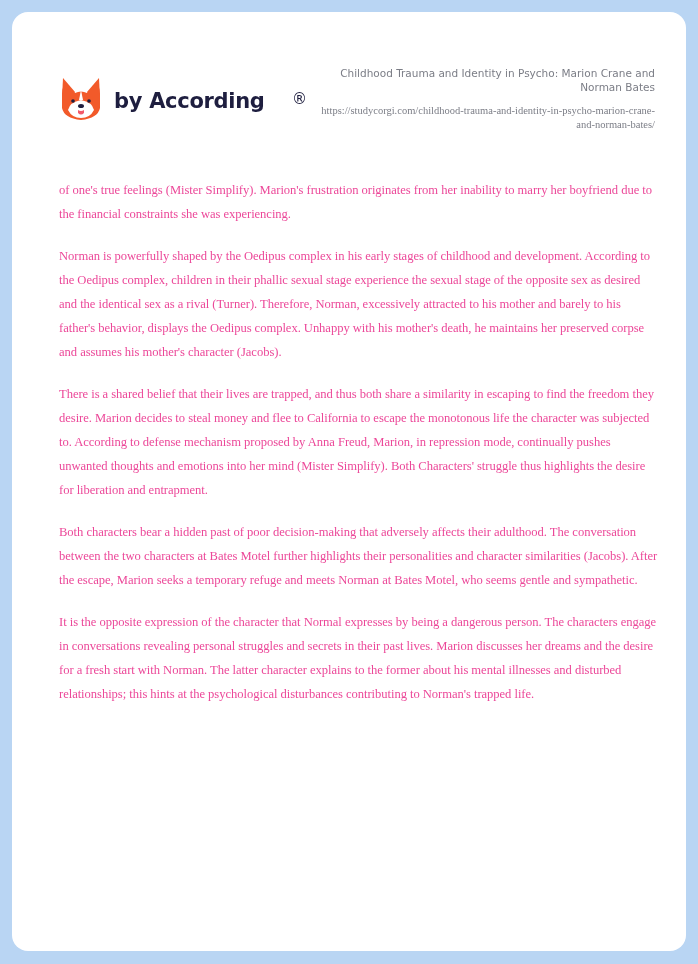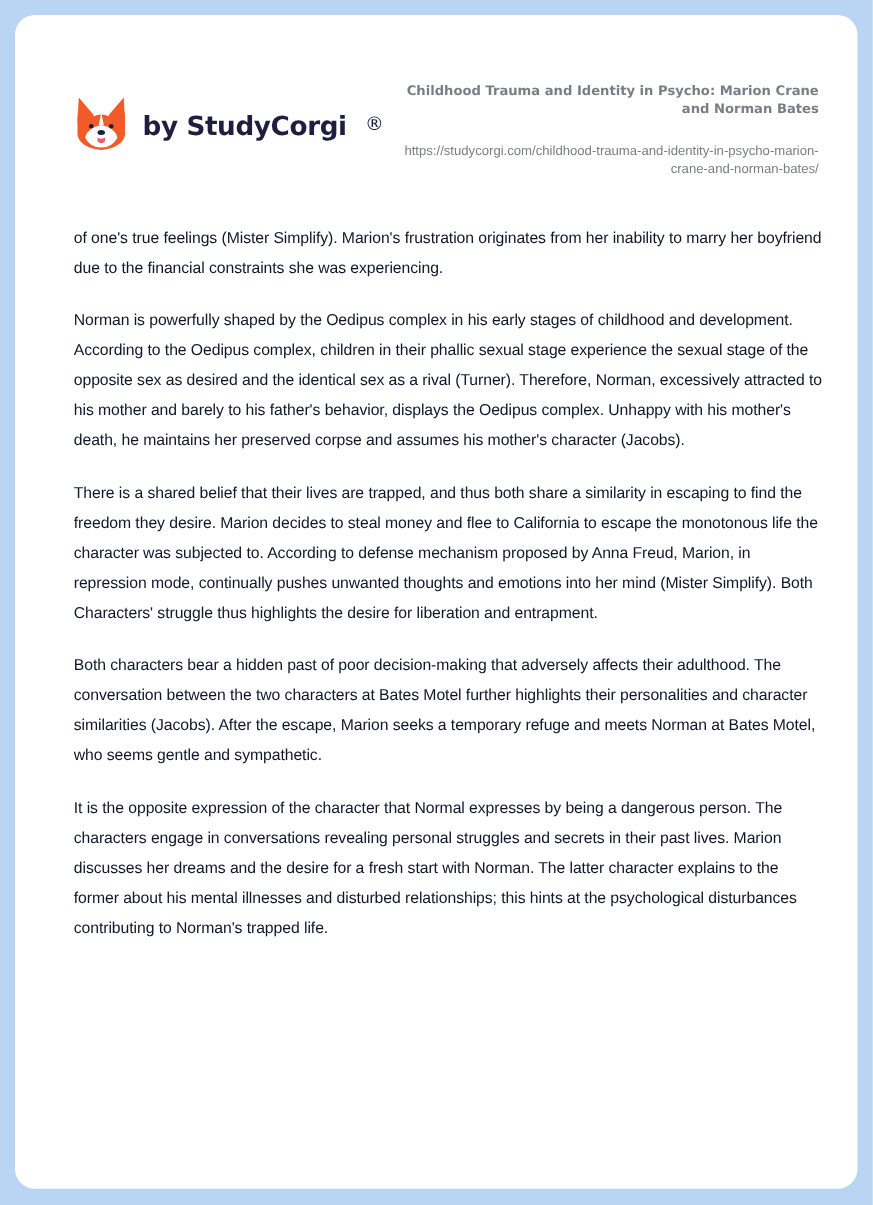--- a/index.html
+++ b/index.html
@@ -27,34 +27,34 @@
     .logo-reg {
       position: absolute; left: 232px; top: 14px;
       font-family: "DejaVu Sans", sans-serif;
       font-size: 15px; color: #1e1e3f;
     }
     .meta {
       position: absolute; right: 31px; top: 54px; width: 350px;
       text-align: right;
     }
     .meta-title {
-      font-family: "DejaVu Sans", sans-serif; font-weight: bold;
+      font-family: "DejaVu Sans", sans-serif; font-weight: normal;
       font-size: 10.5px; line-height: 14px; color: #7b7d86;
     }
     .meta-url {
-      margin-top: 20px;
-      font-family: Liberation Sans, sans-serif;
+      margin-top: 10px;
+      font-family: Liberation Serif, serif;
       font-size: 10.5px; line-height: 14px; color: #7b7d86;
     }
     .content {
       position: absolute; left: 47px; top: 166px; width: 600px;
     }
     .content p {
-      font-family: Liberation Sans, sans-serif;
-      font-size: 12.6px; line-height: 24px; color: #0f172a;
+      font-family: Liberation Serif, serif;
+      font-size: 12.6px; line-height: 24px; color: #ec4899;
       margin-bottom: 18px; letter-spacing: -0.05px;
     }
   </style>
 </head>
 <body>
 
 <div class="card">
   <div class="header">
     <div class="logo">
       <svg class="logo-icon" viewBox="0 0 42 46">
@@ -67,21 +67,21 @@
         <path d="M8 34 Q10 26 21 24 Q32 26 34 34 Q30 42 21 42 Q12 42 8 34 Z" fill="#ffffff"></path>
         <path d="M21 14 L23 24 L19 24 Z" fill="#ffffff"></path>
 
         <circle cx="13" cy="25" r="1.8" fill="#1e1e3f"></circle>
         <circle cx="29" cy="25" r="1.8" fill="#1e1e3f"></circle>
 
         <ellipse cx="21" cy="30" rx="3" ry="2" fill="#1e1e3f"></ellipse>
 
         <path d="M18 34 Q21 36 24 34 L24 37 Q21 40 18 37 Z" fill="#f25a6a"></path>
       </svg>
-      <span class="logo-text">by StudyCorgi</span>
+      <span class="logo-text">by According</span>
       <span class="logo-reg">®</span>
     </div>
     <div class="meta">
       <div class="meta-title">Childhood Trauma and Identity in Psycho: Marion Crane and Norman Bates</div>
       <div class="meta-url">https://studycorgi.com/childhood-trauma-and-identity-in-psycho-marion-crane-and-norman-bates/</div>
     </div>
   </div>
 
   <div class="content">
     <p>of one's true feelings (Mister Simplify). Marion's frustration originates from her inability to marry her boyfriend due to the financial constraints she was experiencing.</p>

